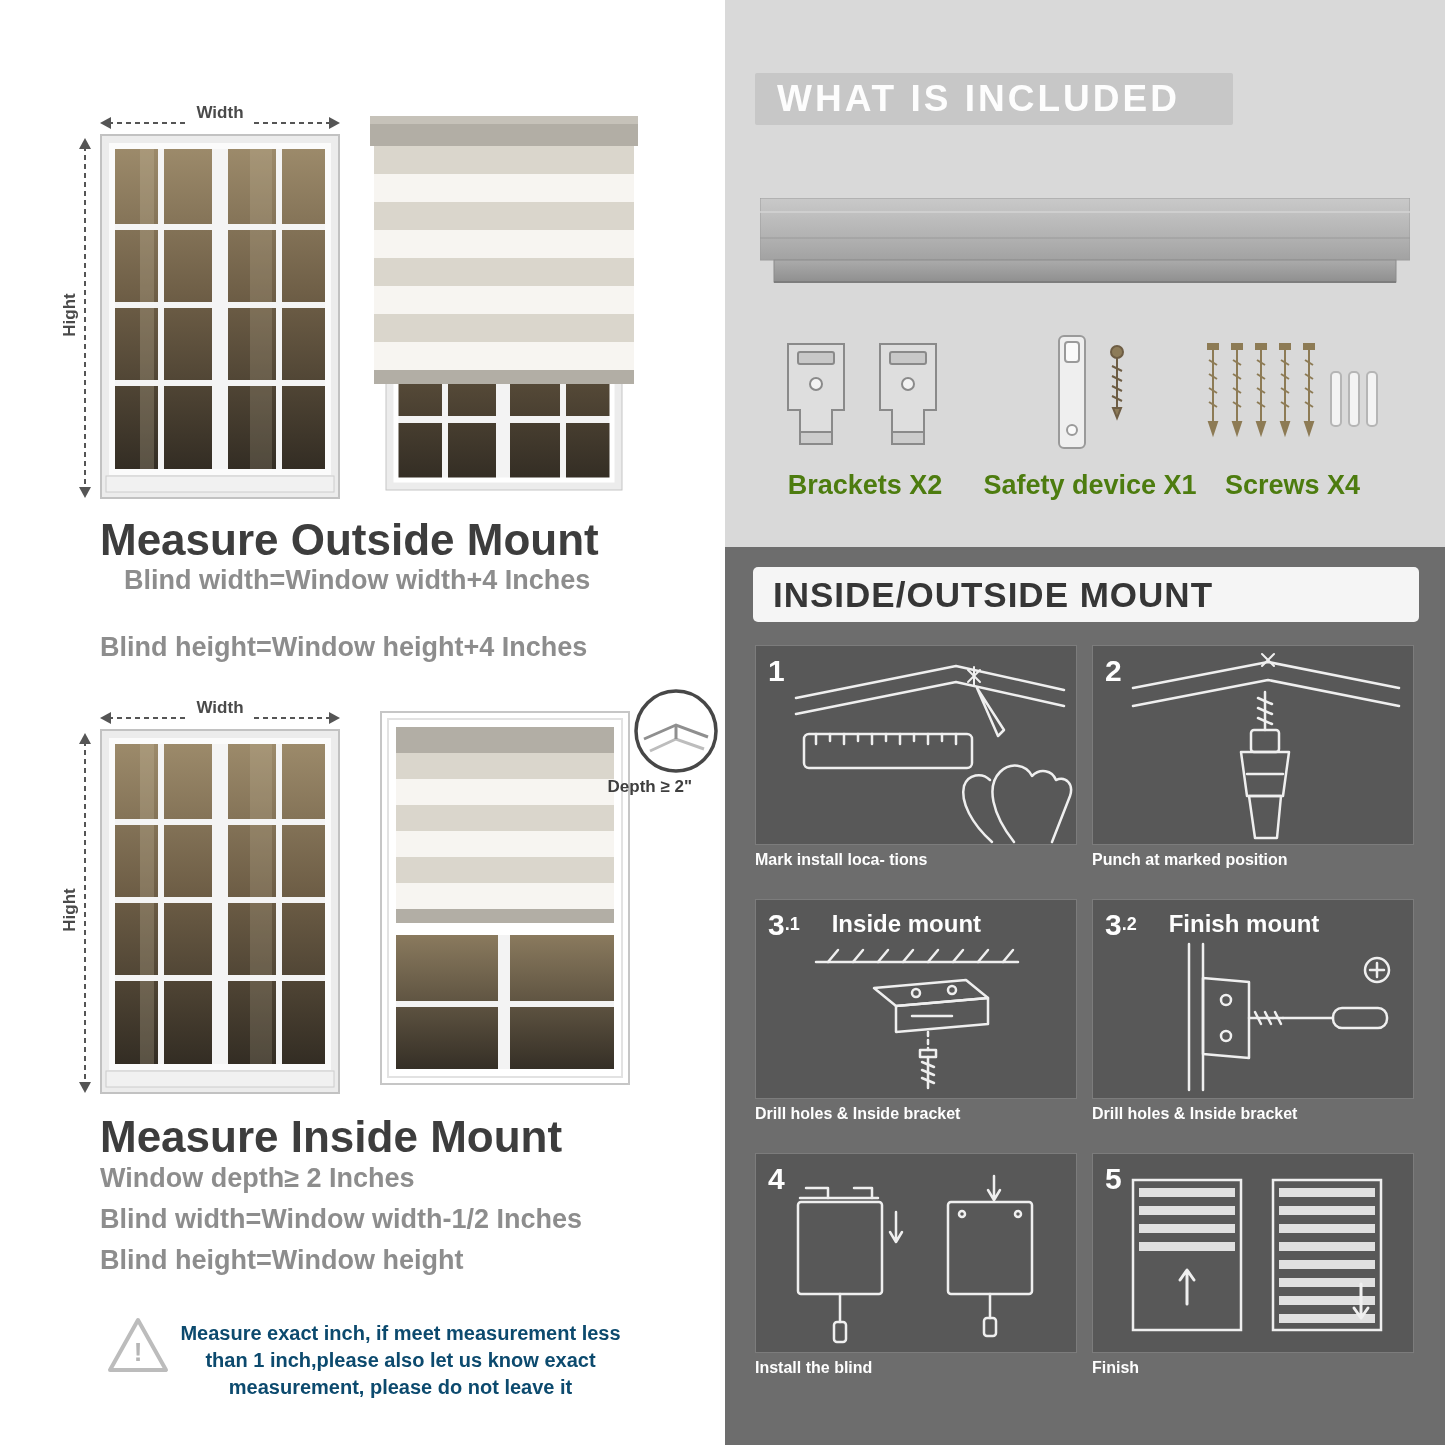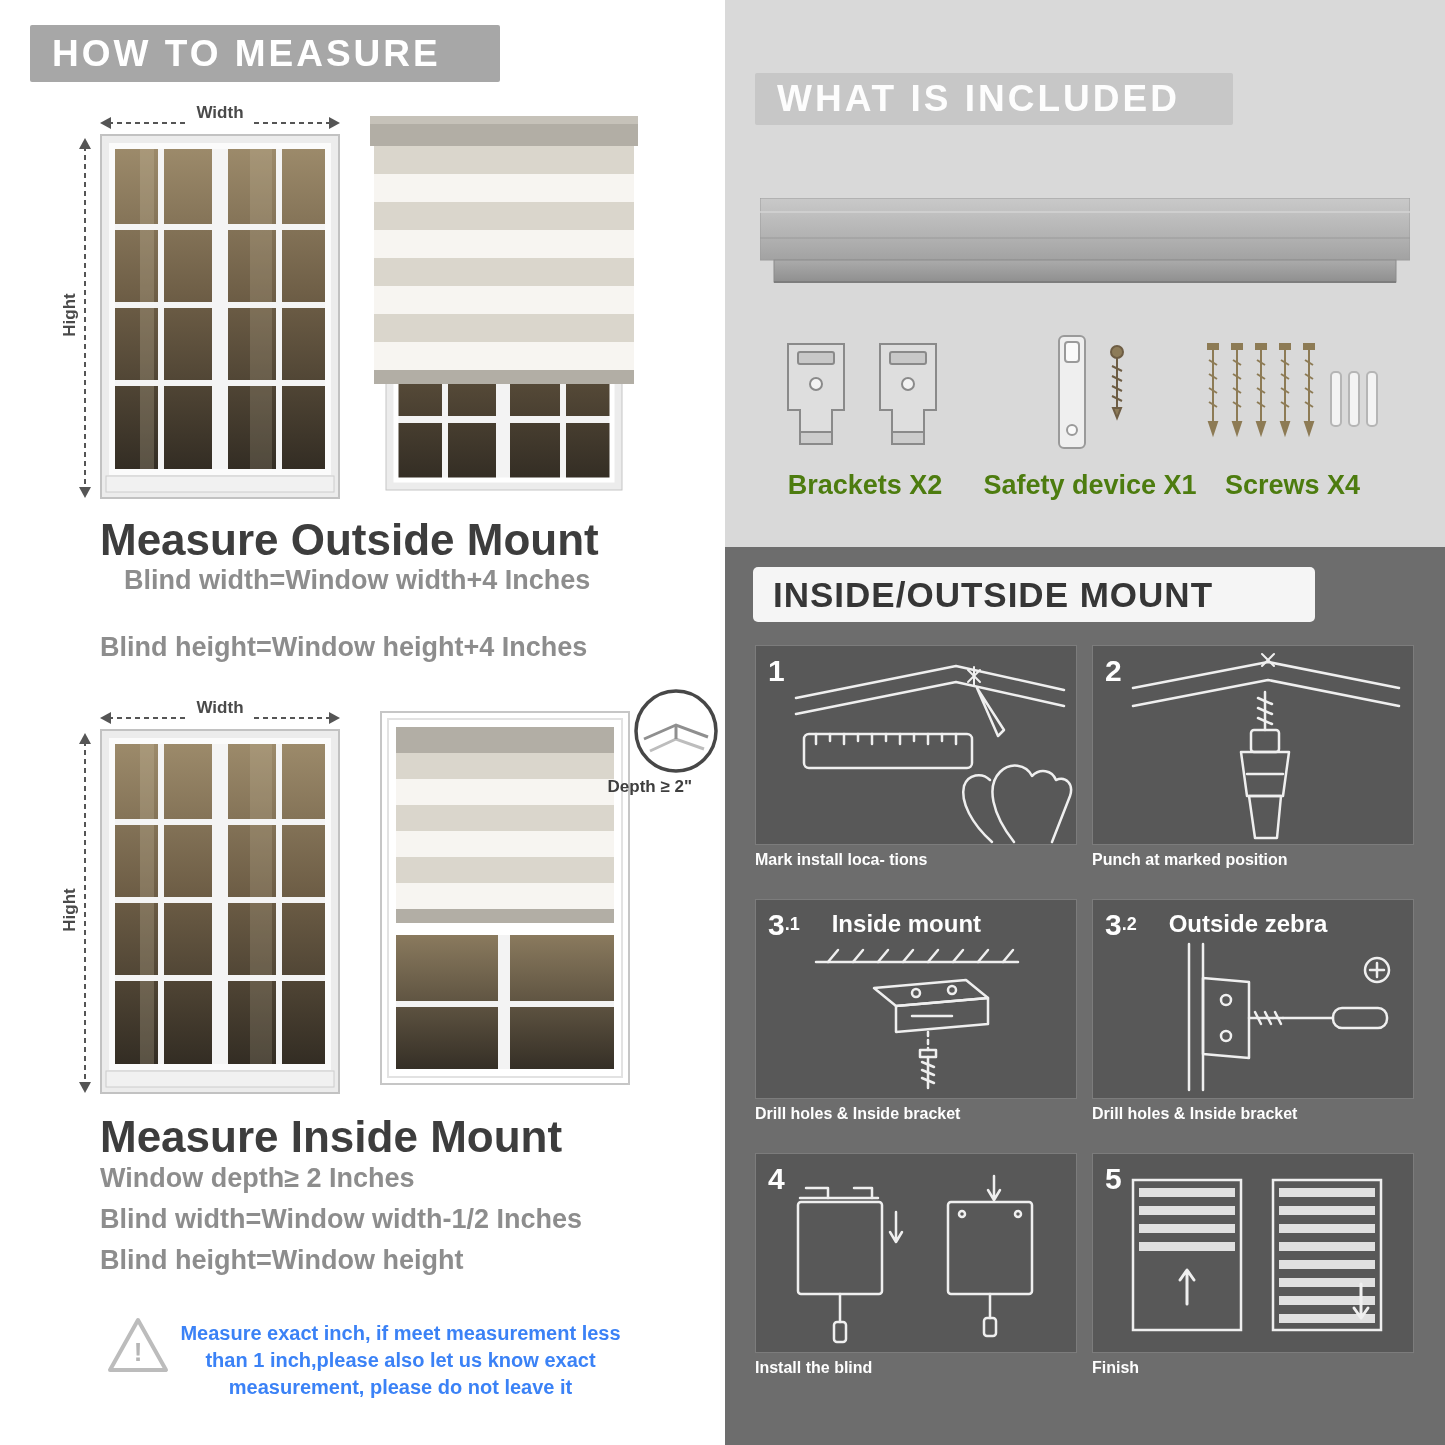--- a/index.html
+++ b/index.html
@@ -7,21 +7,21 @@
         font-family:"Liberation Sans","DejaVu Sans",sans-serif;overflow:hidden;}
   .abs{position:absolute;}
   
   .banner-gray{background:#a7a7a7;color:#ffffff;font-weight:bold;font-size:37px;
         letter-spacing:3px;line-height:57px;padding-left:22px;box-sizing:border-box;border-radius:2px;}
   .h-title{font-size:44px;font-weight:bold;color:#3d3d3d;}
   .g-line{font-size:27px;font-weight:bold;color:#8d8d8d;}
   .axis-label{font-size:17px;font-weight:bold;color:#4a4a4a;}
   .axis-label-v{transform:rotate(-90deg);transform-origin:center;}
   .depth-label{font-size:17px;font-weight:bold;color:#3f3f3f;}
-  .warn-text{font-size:20px;font-weight:bold;color:#3b82f6;line-height:27px;text-align:center;}
+  .warn-text{font-size:20px;font-weight:bold;color:#0c4a6e;line-height:27px;text-align:center;}
   .warn-mark{font-size:26px;font-weight:bold;color:#b5b5b5;}
   
   .panel-light{background:#d9d9d9;}
   .banner-light{background:#c7c7c7;color:#fdfdfd;font-weight:bold;font-size:37px;
         letter-spacing:3px;line-height:52px;padding-left:22px;box-sizing:border-box;border-radius:2px;margin-top:48px;}
   .product-label{font-size:29px;font-weight:bold;color:#4b4b4b;text-align:center;}
   .item-label{font-size:27px;font-weight:bold;color:#4d7c0f;text-align:center;}
   
   .panel-dark{background:#6d6d6d;}
   .banner-white{background:#f5f5f5;color:#363636;font-weight:bold;font-size:35px;
@@ -31,21 +31,20 @@
   .num{color:#fefefe;font-weight:bold;font-size:30px;line-height:30px;}
   .subnum{color:#fefefe;font-weight:bold;font-size:18px;position:relative;top:4px;}
   .steplabel{color:#fefefe;font-weight:bold;font-size:24px;margin-left:32px;}
   .tilehead{display:flex;align-items:flex-start;padding:10px 0 0 12px;}
 </style>
 </head>
 <body>
 
 <div id="page">
 
-  <div class="abs banner-gray" style="left:30px;top:25px;width:470px;height:57px;">HOW TO MEASURE</div>
 
   <div class="abs" style="left:62px;top:100px;width:600px;height:405px;">
 
     <svg class="abs" style="left:38px;top:12px;" width="240" height="22" viewBox="0 0 240 22">
       <line x1="8" y1="11" x2="86" y2="11" stroke="#555" stroke-width="2" stroke-dasharray="5 4"></line>
       <line x1="154" y1="11" x2="232" y2="11" stroke="#555" stroke-width="2" stroke-dasharray="5 4"></line>
       <polygon points="0,11 11,5 11,17" fill="#555"></polygon>
       <polygon points="240,11 229,5 229,17" fill="#555"></polygon>
     </svg>
     <span class="abs axis-label" style="left:38px;top:3px;width:240px;text-align:center;">Width</span>
@@ -286,21 +285,21 @@
         <rect x="164" y="34" width="10" height="54" rx="4"></rect>
       </g>
     </svg>
 
     <div class="abs item-label" style="left:50px;top:470px;width:180px;">Brackets X2</div>
     <div class="abs item-label" style="left:255px;top:470px;width:220px;">Safety device X1</div>
     <div class="abs item-label" style="left:480px;top:470px;width:175px;">Screws X4</div>
   </div>
 
   <div class="abs panel-dark" style="left:725px;top:547px;width:720px;height:898px;">
-    <div class="abs banner-white" style="left:28px;top:20px;width:562px;height:55px;">INSIDE/OUTSIDE MOUNT</div>
+    <div class="abs banner-white" style="left:28px;top:20px;width:666px;height:55px;">INSIDE/OUTSIDE MOUNT</div>
 
     <div class="abs tile" style="left:30px;top:98px;width:322px;height:200px;">
       <div class="tilehead">
           <span class="num">1</span>
         </div>
       <svg class="abs" style="left:0;top:0;" width="322" height="200" viewBox="0 0 322 200">
         <g stroke="#efefef" stroke-width="2.5" fill="none" stroke-linecap="round" stroke-linejoin="round">
           <path d="M40 52 L200 20 L308 44"></path>
           <path d="M40 68 L200 36 L308 60"></path>
           <g stroke-width="2">
@@ -362,21 +361,21 @@
           <path d="M166 124 l12 5 M166 132 l12 5 M166 140 l12 5"></path>
         </g>
       </svg>
     </div>
     <div class="abs cap" style="left:30px;top:558px;">Drill holes &amp;  Inside bracket</div>
 
     <div class="abs tile" style="left:367px;top:352px;width:322px;height:200px;">
       <div class="tilehead">
         <span class="num">3</span>
           <span class="subnum">.2</span>
-        <span class="steplabel">Outside zebra</span>
+        <span class="steplabel">Finish mount</span>
       </div>
       <svg class="abs" style="left:0;top:38px;" width="322" height="160" viewBox="0 0 322 160">
         <g stroke="#efefef" stroke-width="2.5" fill="none" stroke-linecap="round" stroke-linejoin="round">
           <line x1="96" y1="6" x2="96" y2="152"></line>
           <line x1="110" y1="6" x2="110" y2="152"></line>
           <path d="M110 40 L156 44 L156 120 L110 116 Z"></path>
           <circle cx="133" cy="62" r="5"></circle>
             <circle cx="133" cy="98" r="5"></circle>
           <line x1="156" y1="80" x2="190" y2="80"></line>
           <path d="M162 74 l6 12 M172 74 l6 12 M182 74 l6 12"></path>

